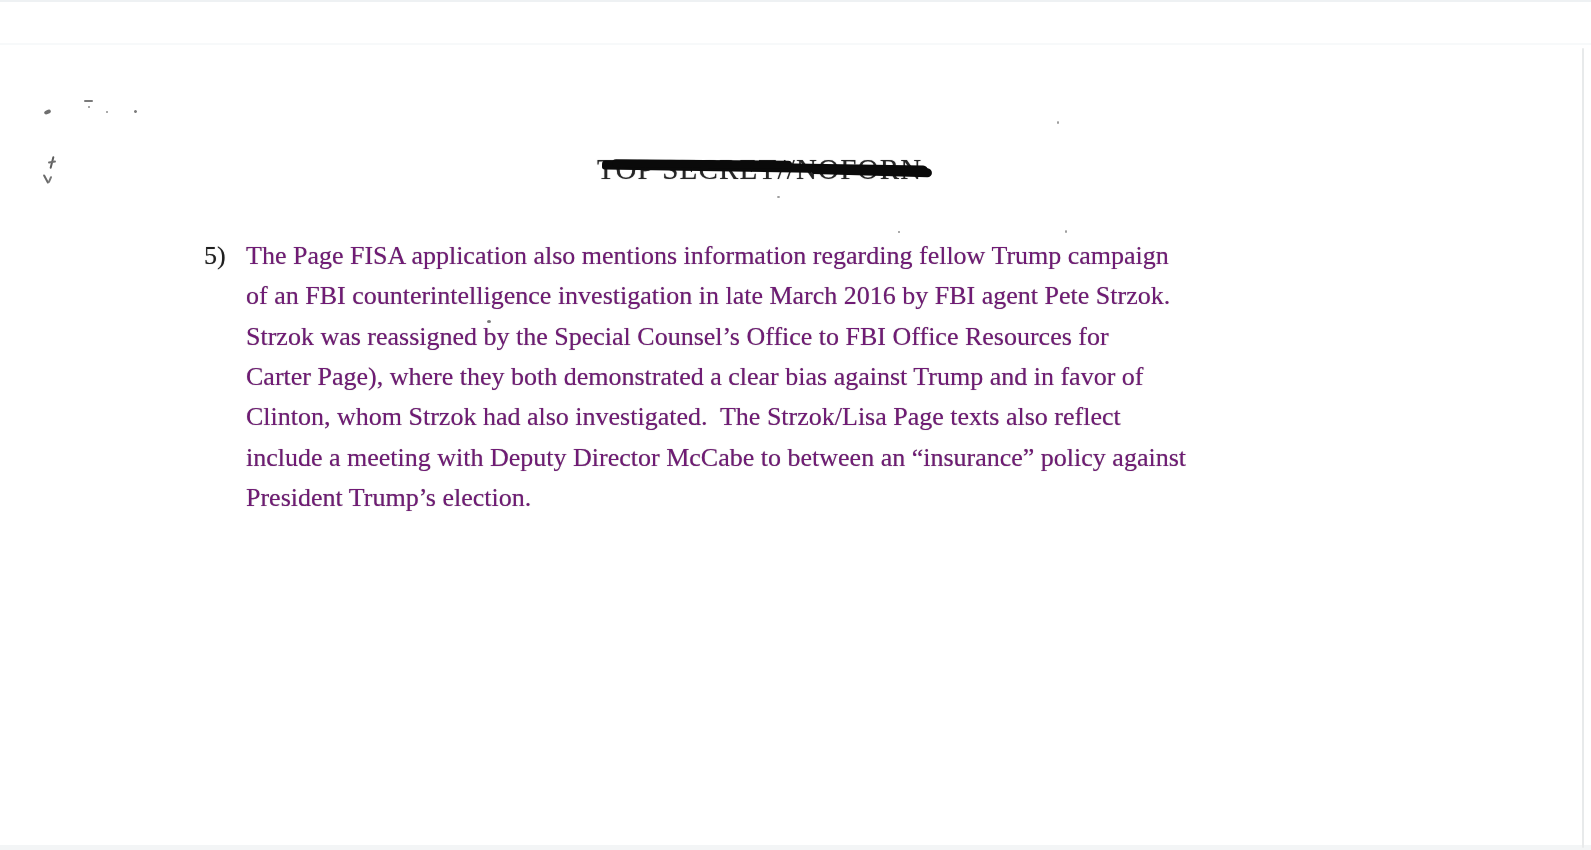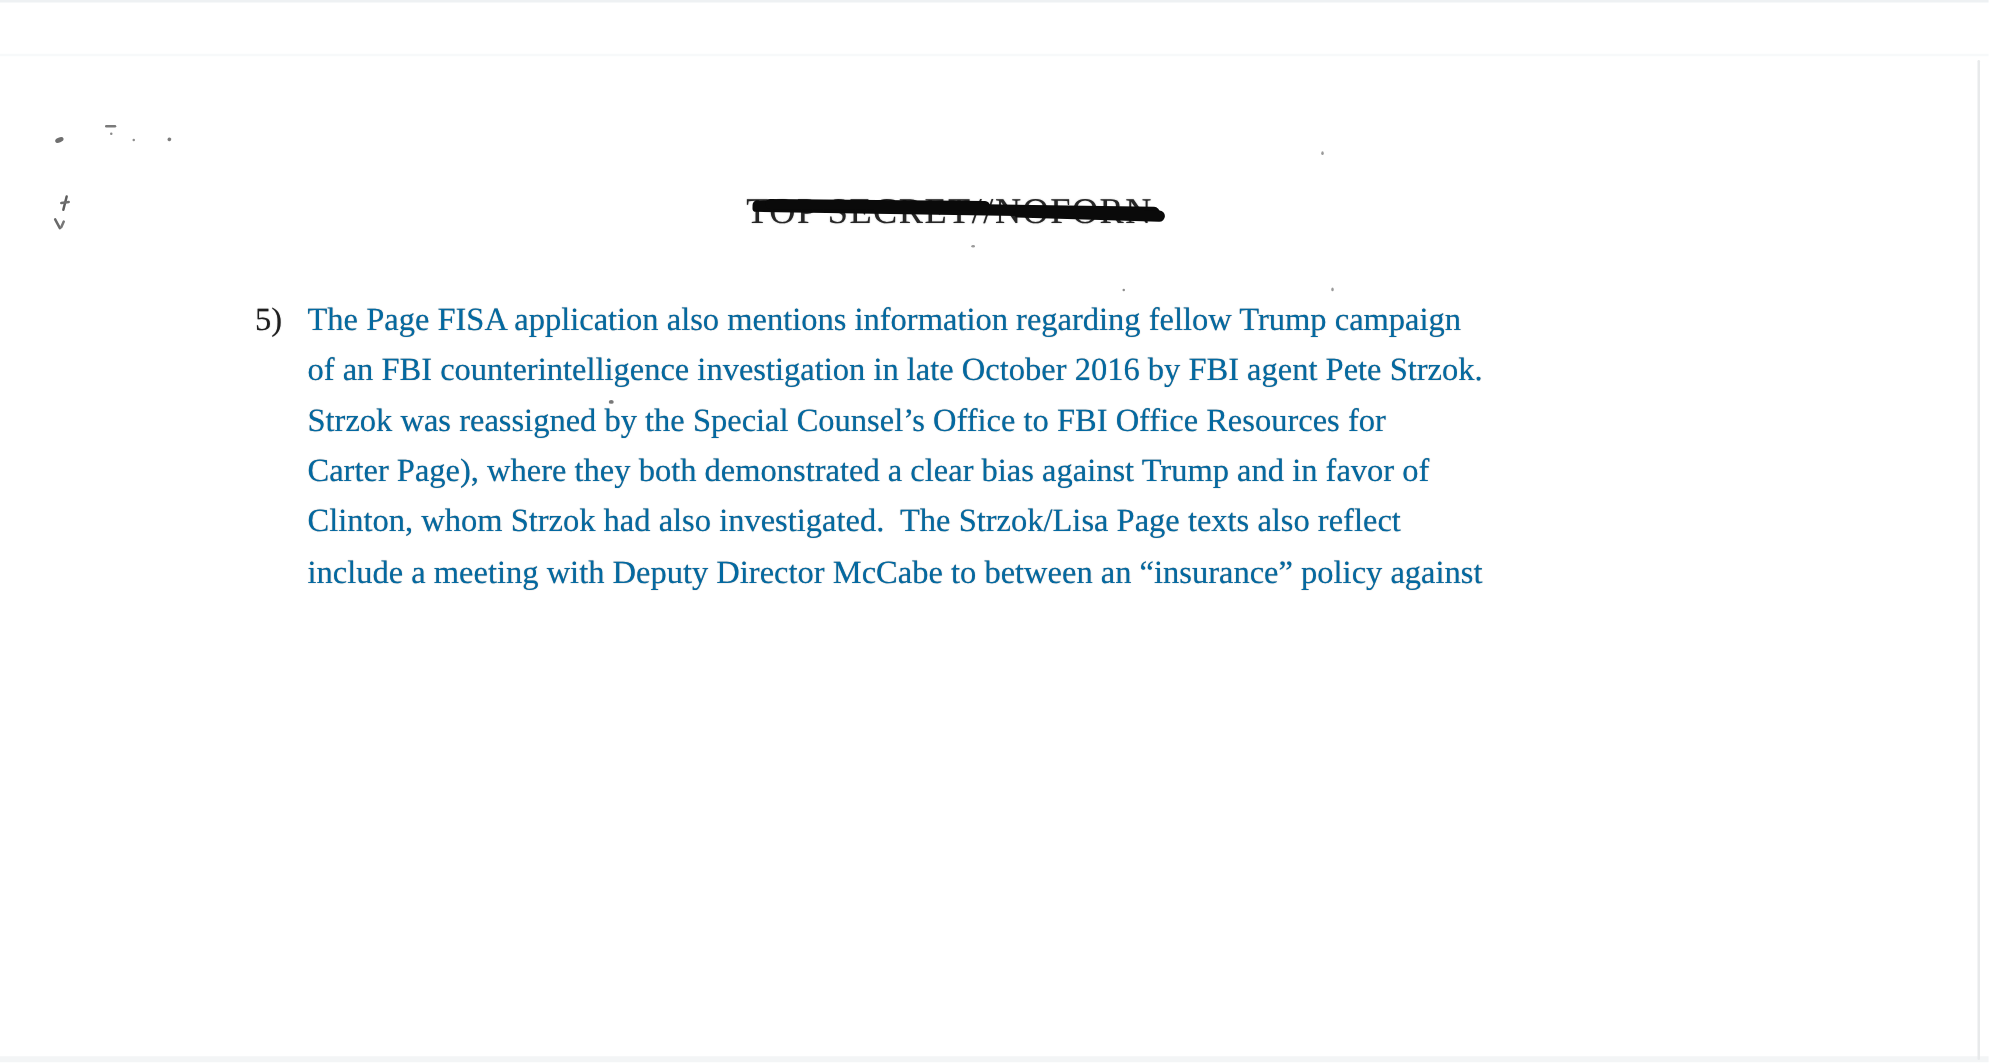--- a/index.html
+++ b/index.html
@@ -86,21 +86,21 @@
     color: #1f1f1f;
     text-shadow: 0 0 0.8px rgba(35,35,35,0.55);
     white-space: pre;
   }
   .para-lines {
     position: absolute;
     left: 246px; top: 236px;
     width: 1120px;
     font-size: 26px;
     line-height: 40.35px;
-    color: #0369a1;
+    color: #701a75;
     text-shadow: 0 0 0.8px rgba(35,35,35,0.55);
   }
   .line { white-space: pre; }
 
   
   .speck {
     position: absolute;
     background: #6a6a6a;
     border-radius: 50%;
   }
@@ -118,25 +118,26 @@
   <div class="classification">TOP SECRET//NOFORN</div>
   <div class="strike-bar">
     <div class="seg-a"></div>
     <div class="seg-b"></div>
   </div>
 
   <div class="para-number">5)</div>
 
   <div class="para-lines">
     <div class="line">The Page FISA application also mentions information regarding fellow Trump campaign</div>
-    <div class="line">of an FBI counterintelligence investigation in late October 2016 by FBI agent Pete Strzok.</div>
+    <div class="line">of an FBI counterintelligence investigation in late March 2016 by FBI agent Pete Strzok.</div>
     <div class="line">Strzok was reassigned by the Special Counsel’s Office to FBI Office Resources for</div>
     <div class="line">Carter Page), where they both demonstrated a clear bias against Trump and in favor of</div>
     <div class="line">Clinton, whom Strzok had also investigated.  The Strzok/Lisa Page texts also reflect</div>
     <div class="line">include a meeting with Deputy Director McCabe to between an “insurance” policy against</div>
+    <div class="line">President Trump’s election.</div>
   </div>
 
   <div class="speck" style="left:44px;top:110px;width:7px;height:4px;transform:rotate(-22deg);background:#6f6f6f;"></div>
   <div class="speck" style="left:84px;top:100px;width:9px;height:2px;border-radius:1px;background:#7a7a7a;"></div>
   <div class="speck" style="left:88px;top:106px;width:2px;height:2px;background:#8a8a8a;"></div>
   <div class="speck" style="left:106px;top:111px;width:2px;height:2px;background:#8e8e8e;"></div>
   <div class="speck" style="left:134px;top:110px;width:3px;height:3px;transform:rotate(30deg);background:#7c7c7c;"></div>
   <div class="speck" style="left:51px;top:156px;width:2px;height:13px;border-radius:1px;transform:rotate(14deg);background:#5d5d5d;"></div>
   <div class="speck" style="left:48px;top:161px;width:8px;height:2px;border-radius:1px;transform:rotate(-8deg);background:#6f6f6f;"></div>
   <div class="speck" style="left:45px;top:174px;width:2px;height:10px;border-radius:1px;transform:rotate(-28deg);background:#6a6a6a;"></div>

